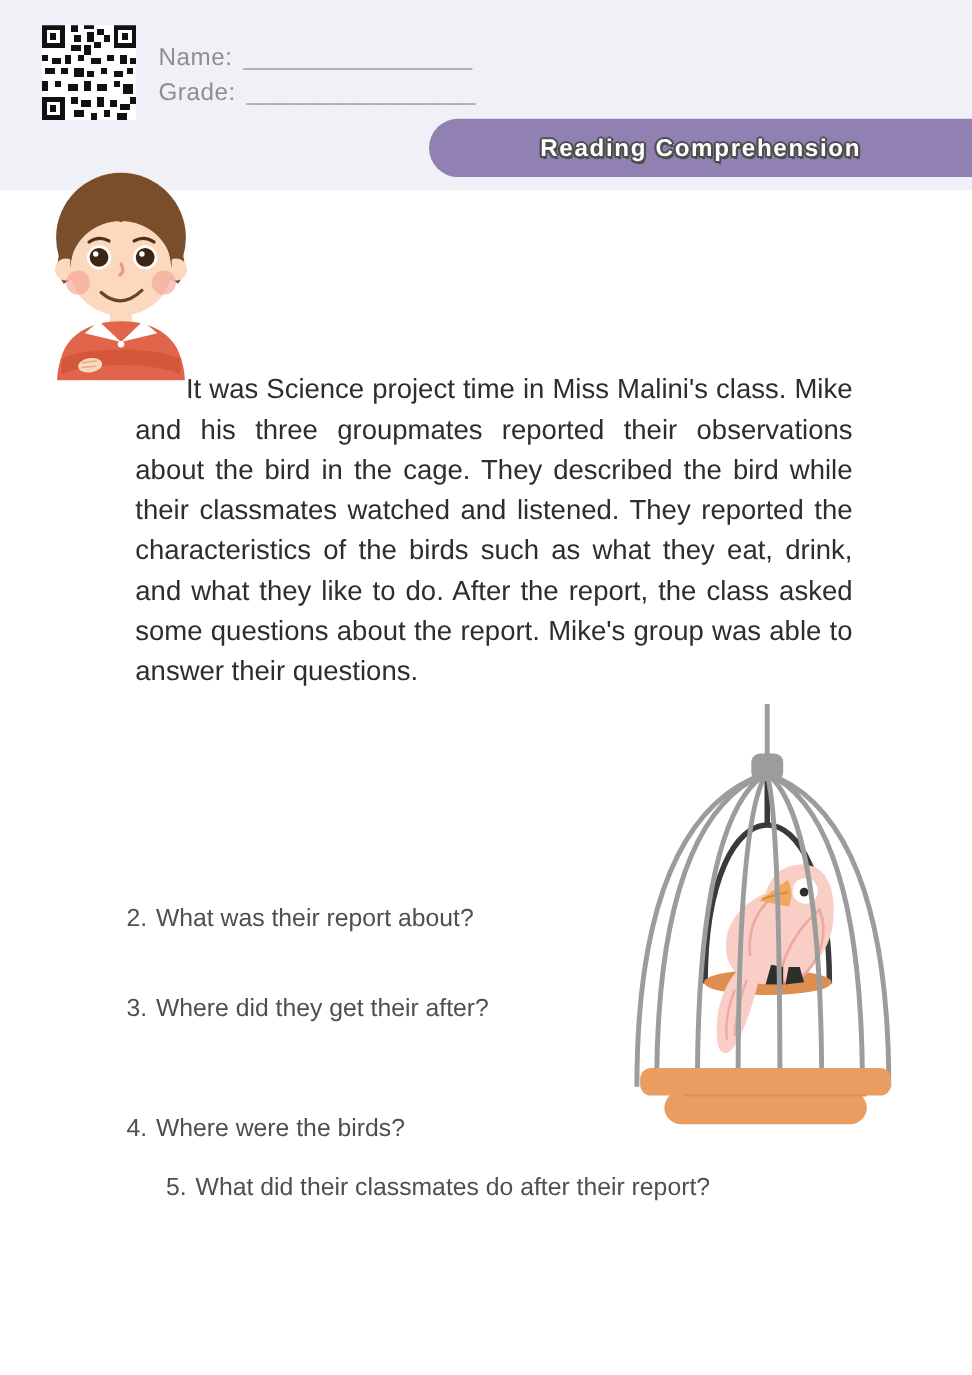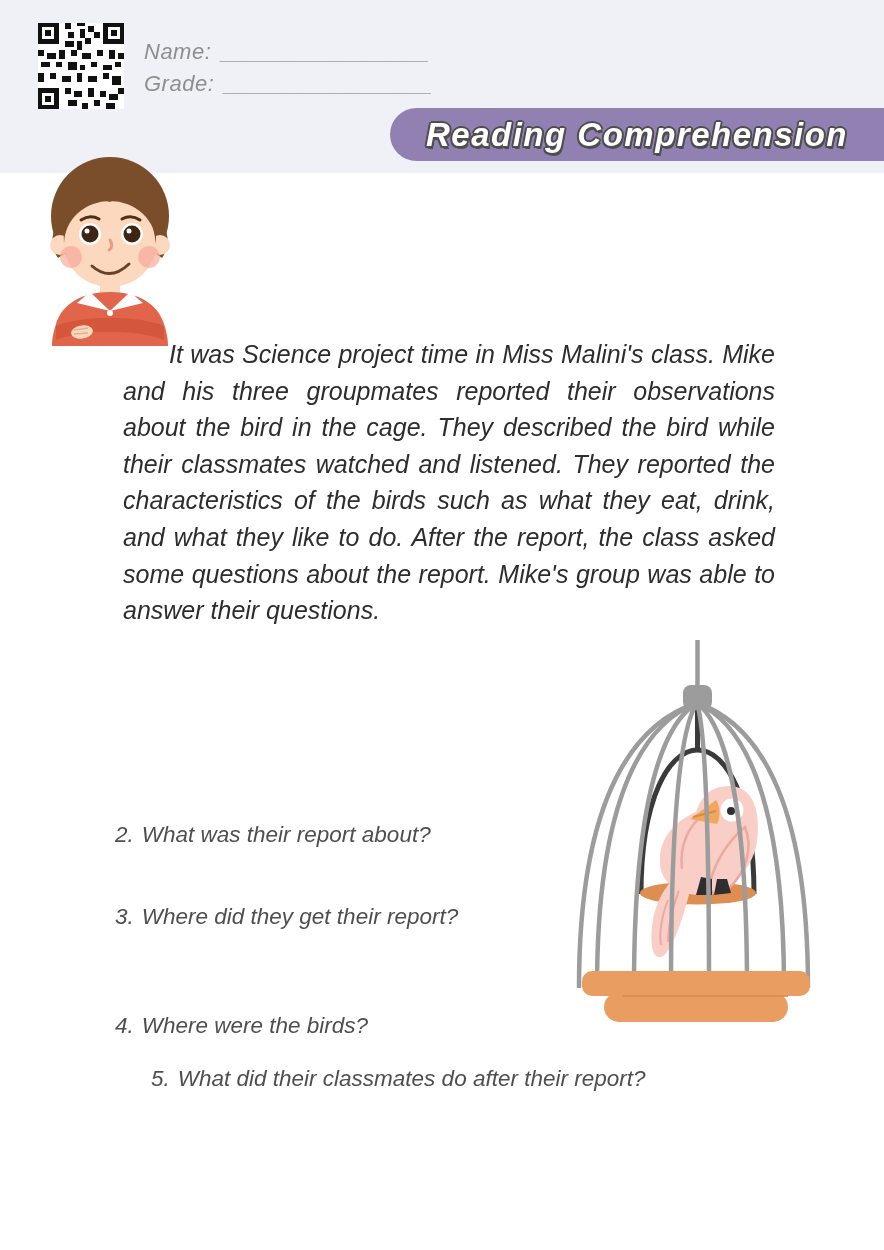--- a/index.html
+++ b/index.html
@@ -1,36 +1,36 @@
 <!DOCTYPE html>
 <html><head>
 <meta charset="utf-8">
 <style>
   html,body{margin:0;padding:0;background:#ffffff;}
   .page{
     position:relative;width:884px;height:1250px;background:#ffffff;
-    overflow:hidden;font-family:"Liberation Sans", sans-serif;font-style:italic;
+    overflow:hidden;font-family:"Liberation Sans", sans-serif;
   }
   
   .header-band{position:absolute;left:0;top:0;width:884px;height:173px;background:#F0F1F6;}
   
   .qr{position:absolute;left:38px;top:23px;width:86px;height:86px;}
   
   .fields{position:absolute;left:144px;top:36px;color:#929292;font-size:22px;line-height:32px;}
   .field-row{white-space:nowrap;}
   .field-row .label{color:#8E8E8E;letter-spacing:0.5px;}
   .field-row .line{color:#A3A3A3;letter-spacing:0px;margin-left:10px;}
   
   .banner{
     position:absolute;left:390px;top:108px;width:494px;height:53px;
     background:#9181B3;border-radius:27px 0 0 27px;
     display:flex;align-items:center;justify-content:center;
   }
   .banner h1{
-    margin:0;font-size:33px;font-weight:bold;color:#ffffff;letter-spacing:1.5px;
+    margin:0;font-size:22px;font-weight:bold;color:#ffffff;letter-spacing:1.5px;
     text-shadow:
       -2px 0 0 #4E4E4E, 2px 0 0 #4E4E4E, 0 -2px 0 #4E4E4E, 0 2px 0 #4E4E4E,
       -1.5px -1.5px 0 #4E4E4E, 1.5px -1.5px 0 #4E4E4E,
       -1.5px 1.5px 0 #4E4E4E, 1.5px 2.5px 0 #4E4E4E;
   }
   
   .boy{position:absolute;left:26px;top:140px;width:166px;height:206px;}
   
   .passage{
     position:absolute;left:107px;top:320px;width:684px;
@@ -154,21 +154,21 @@
   </svg>
 
   <div class="passage">
     <p>It was Science project time in Miss Malini's class. Mike and his three groupmates reported their observations about the bird in the cage. They described the bird while their classmates watched and listened. They reported the characteristics of the birds such as what they eat, drink, and what they like to do. After the report, the class asked some questions about the report. Mike's group was able to answer their questions.</p>
   </div>
 
   <div class="question q2">
     <span class="q-num">2.</span><span>What was their report about?</span>
   </div>
   <div class="question q3">
-    <span class="q-num">3.</span><span>Where did they get their report?</span>
+    <span class="q-num">3.</span><span>Where did they get their after?</span>
   </div>
   <div class="question q4">
     <span class="q-num">4.</span><span>Where were the birds?</span>
   </div>
   <div class="question q5">
     <span class="q-num">5.</span><span>What did their classmates do after their report?</span>
   </div>
 
   <svg class="cage" viewBox="556 640 266 392">
 

